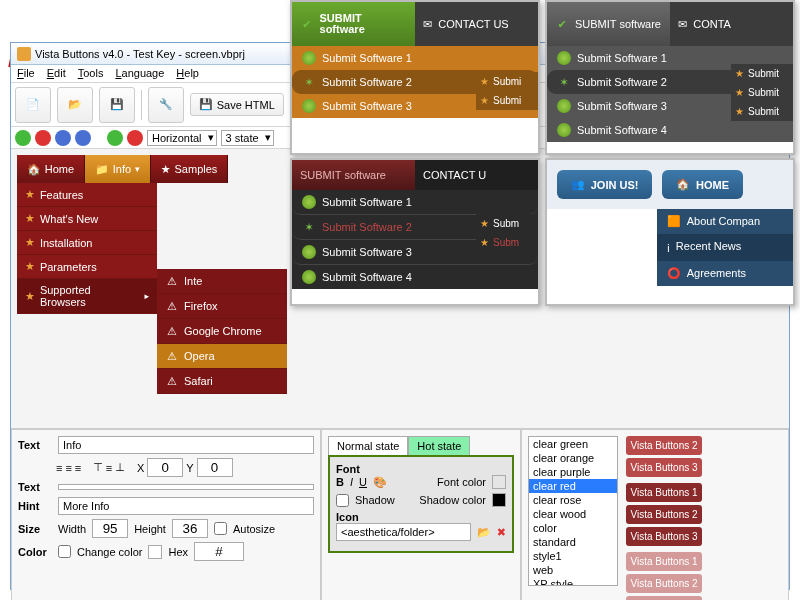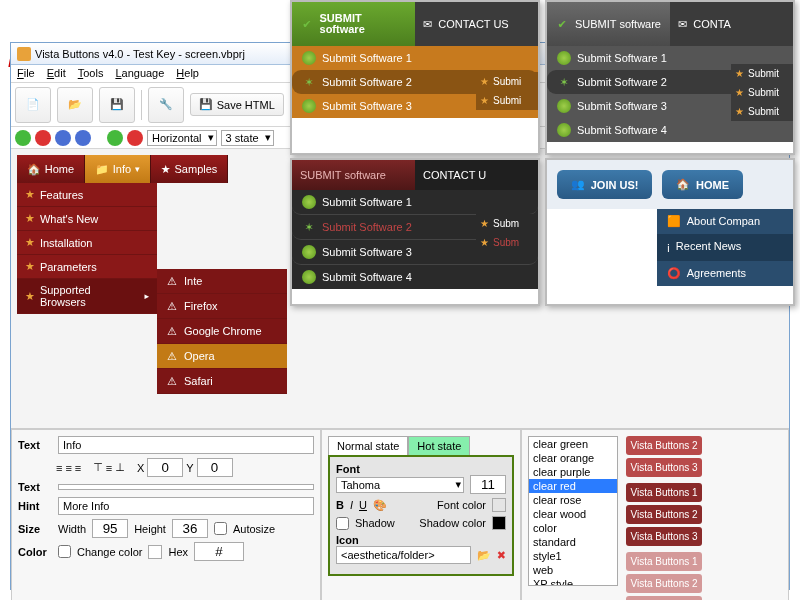--- a/index.html
+++ b/index.html
@@ -219,24 +219,20 @@
     </div>
 
     <div class="panel panel-mid">
       <div class="tab-header">
         <div class="tab-h active">Normal state</div>
         <div class="tab-h">Hot state</div>
       </div>
       <div style="border:2px solid #4d7c0f;padding:6px;background:#e5e5e5">
         <div style="font-weight:bold">Font</div>
         <div class="field-row">
-          <span class="select" style="flex:1">Tahoma</span>
-          <input class="small-input" value="11" style="">
-        </div>
-        <div class="field-row">
           <b>B</b>
           <i>I</i>
           <u>U</u>
           <span>🎨</span>
           <span style="margin-left:auto">Font color</span>
           <span style="width:14px;height:14px;border:1px solid #aaa"></span>
         </div>
         <div class="field-row">
           <input type="checkbox" style="">
             <span>Shadow</span>

